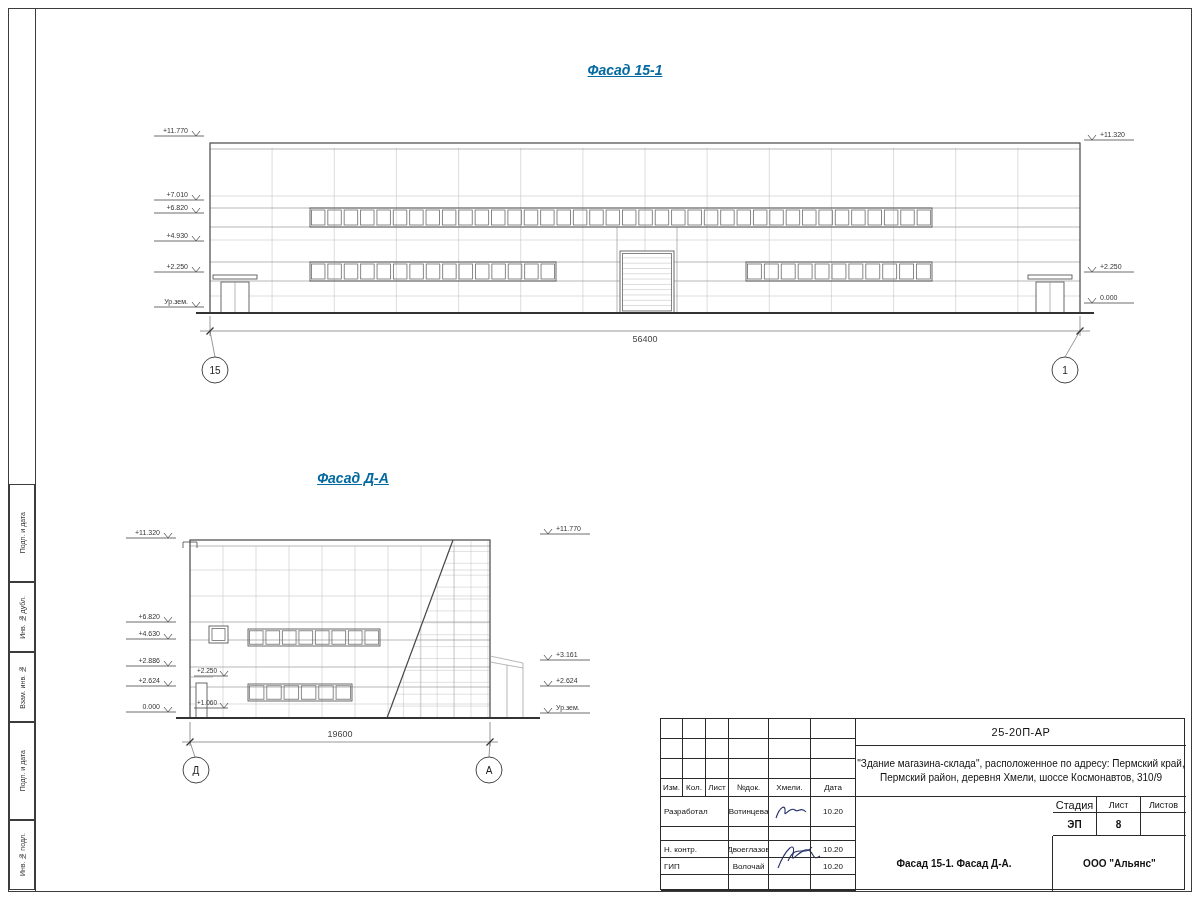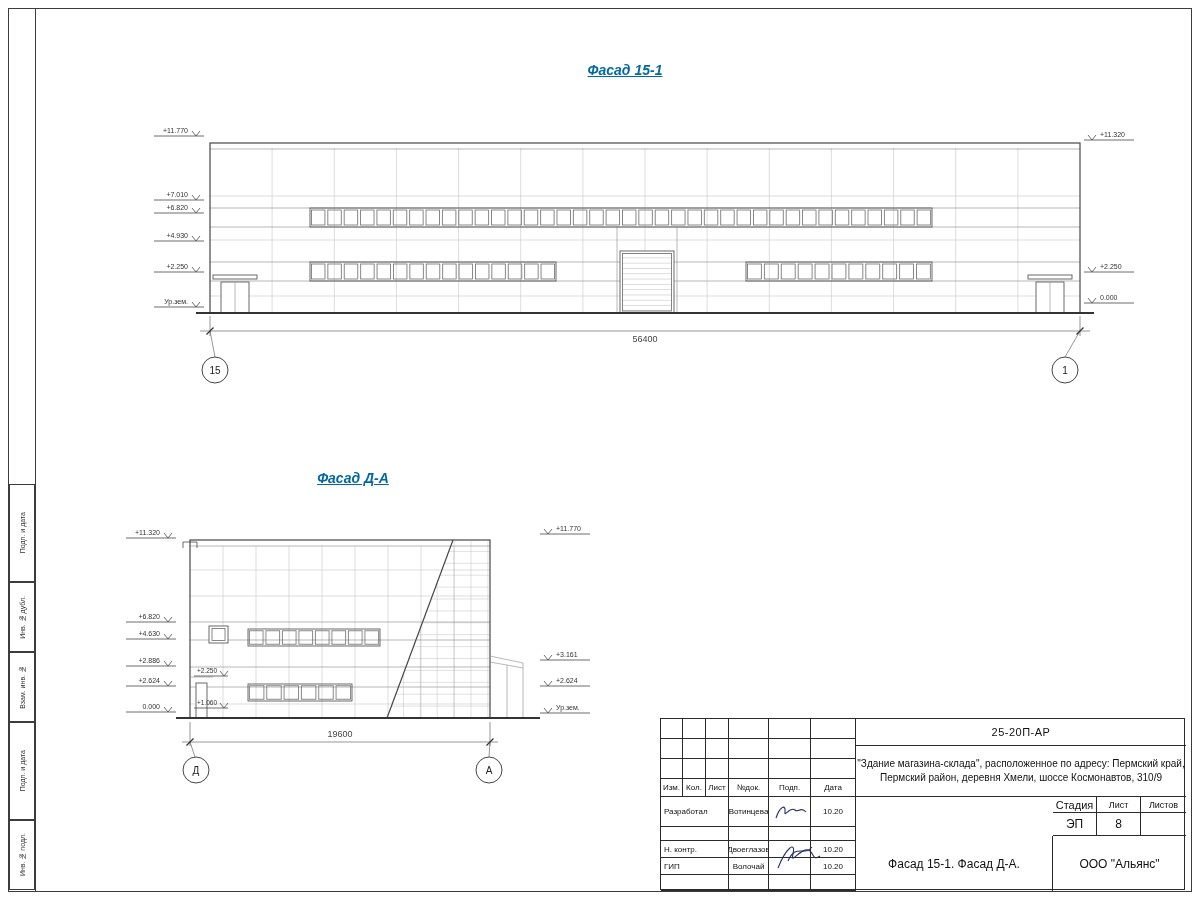--- a/index.html
+++ b/index.html
@@ -38,21 +38,21 @@
                    display:flex; align-items:center; justify-content:center;
                    font-size:8px; overflow:hidden; white-space:nowrap; }
   .tb-left > div.r3 { grid-column: span 3; }
   .tb-left > div.role { justify-content:flex-start; padding-left:3px; }
   .cell { position:absolute; display:flex; align-items:center; justify-content:center;
           text-align:center; overflow:hidden; }
   .bb { border-bottom:1px solid #2a2a2a; }
   .br { border-right:1px solid #2a2a2a; }
   .addr { flex-direction:column; font-size:10px; line-height:1.45; }
   .code { font-size:11px; letter-spacing:0.5px; }
-  .big { font-size:12px; }
+  .big { font-size:10px;font-weight:bold; }
 
   
   .mbox { position:absolute; left:9px; width:26px; border:1px solid #3c3c3c;
           display:flex; align-items:center; justify-content:center; background:#fff; }
   .rot { writing-mode:vertical-rl; transform:rotate(180deg); font-size:7px; color:#333; white-space:nowrap; }
 </style>
 </head>
 <body>
 
 <div class="sheet">
@@ -298,21 +298,21 @@
         <div></div>
         <div></div>
         <div></div>
         <div></div>
         <div></div>
 
       <div>Изм.</div>
       <div>Кол.</div>
       <div>Лист</div>
       <div>№док.</div>
-      <div>Подп.</div>
+      <div>Хмели.</div>
       <div>Дата</div>
 
       <div class="r3 role">Разработал</div>
       <div>Вотинцева</div>
       <div></div>
       <div>10.20</div>
 
       <div class="r3"></div>
       <div></div>
       <div></div>

